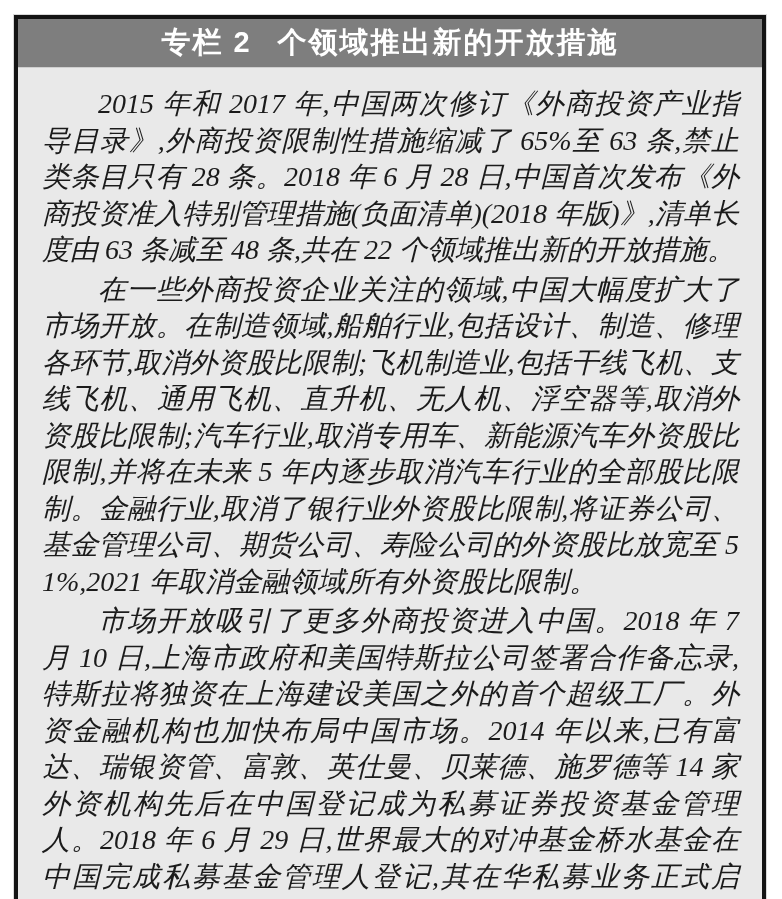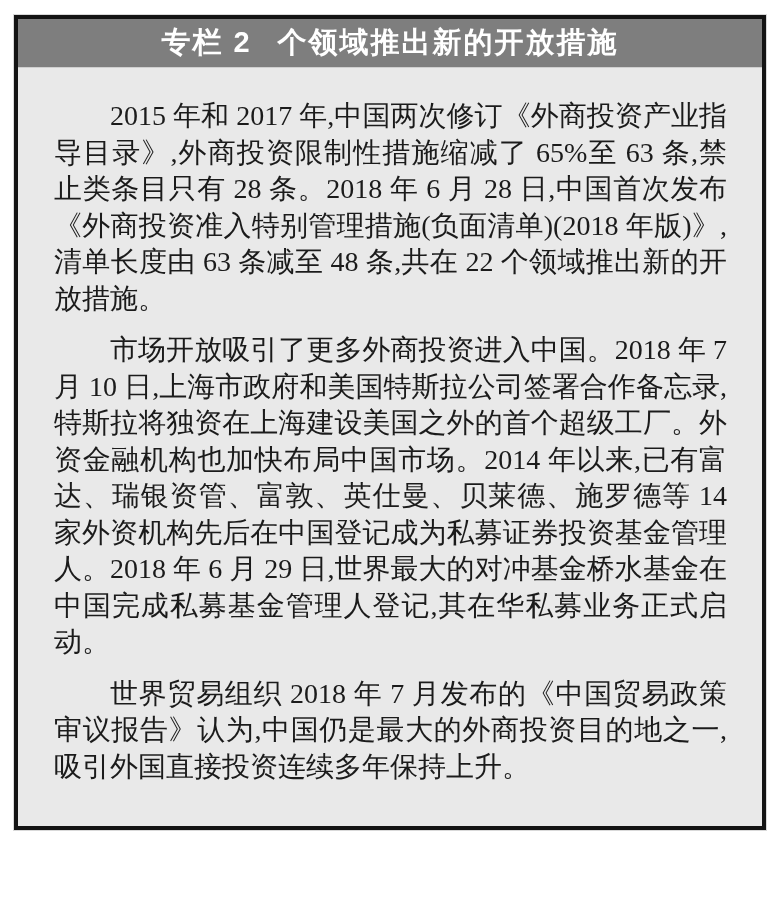--- a/index.html
+++ b/index.html
@@ -41,32 +41,34 @@
   .panel-body {
     background: #e9e9e9;
     padding: 15px 20px 26px 21px;
     font-family: "Liberation Serif", "DejaVu Serif", serif;
     font-size: 28px;
     line-height: 36.5px;
     color: #1b1b1b;
     text-align: justify;
   }
   .panel-body p {
-    margin: 15px;
+    margin: 3px;
     text-indent: 2em;
     word-break: break-all;
+    font-style: italic;
   }
 </style>
 </head>
 <body>
 
 <div class="panel">
   <div class="panel-header">
     <span>专栏 2</span>
     <span class="header-gap"></span>
     <span>个领域推出新的开放措施</span>
   </div>
   <div class="panel-body">
     <p>2015 年和 2017 年,中国两次修订《外商投资产业指导目录》,外商投资限制性措施缩减了 65%至 63 条,禁止类条目只有 28 条。2018 年 6 月 28 日,中国首次发布《外商投资准入特别管理措施(负面清单)(2018 年版)》,清单长度由 63 条减至 48 条,共在 22 个领域推出新的开放措施。</p>
+    <p>在一些外商投资企业关注的领域,中国大幅度扩大了市场开放。在制造领域,船舶行业,包括设计、制造、修理各环节,取消外资股比限制;飞机制造业,包括干线飞机、支线飞机、通用飞机、直升机、无人机、浮空器等,取消外资股比限制;汽车行业,取消专用车、新能源汽车外资股比限制,并将在未来 5 年内逐步取消汽车行业的全部股比限制。金融行业,取消了银行业外资股比限制,将证券公司、基金管理公司、期货公司、寿险公司的外资股比放宽至 51%,2021 年取消金融领域所有外资股比限制。</p>
     <p>市场开放吸引了更多外商投资进入中国。2018 年 7 月 10 日,上海市政府和美国特斯拉公司签署合作备忘录,特斯拉将独资在上海建设美国之外的首个超级工厂。外资金融机构也加快布局中国市场。2014 年以来,已有富达、瑞银资管、富敦、英仕曼、贝莱德、施罗德等 14 家外资机构先后在中国登记成为私募证券投资基金管理人。2018 年 6 月 29 日,世界最大的对冲基金桥水基金在中国完成私募基金管理人登记,其在华私募业务正式启动。</p>
     <p>世界贸易组织 2018 年 7 月发布的《中国贸易政策审议报告》认为,中国仍是最大的外商投资目的地之一,吸引外国直接投资连续多年保持上升。</p>
   </div>
 </div>
 
 </body></html>

